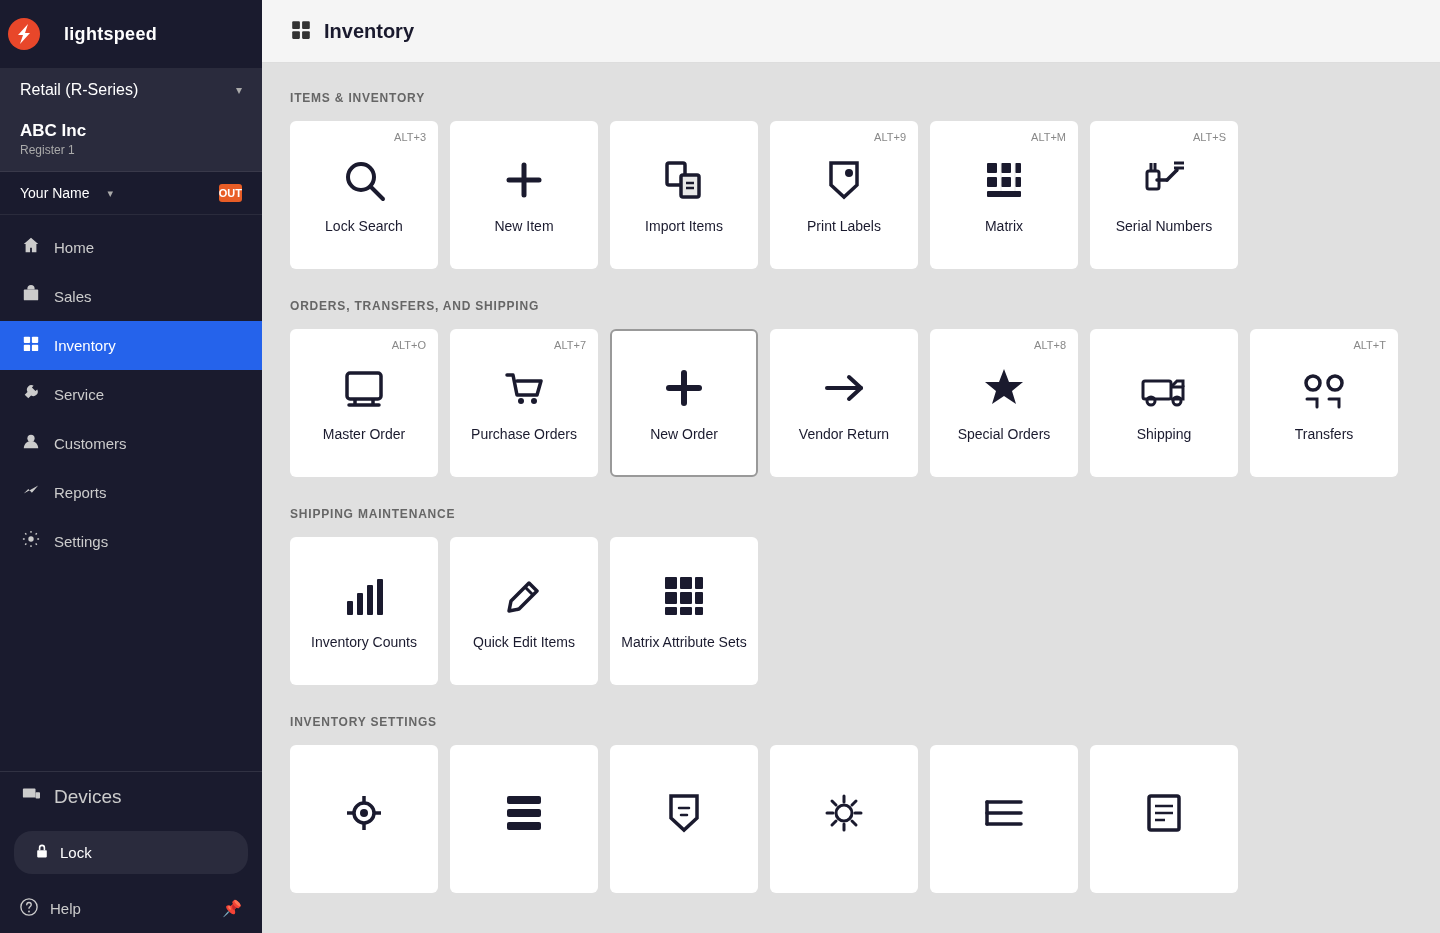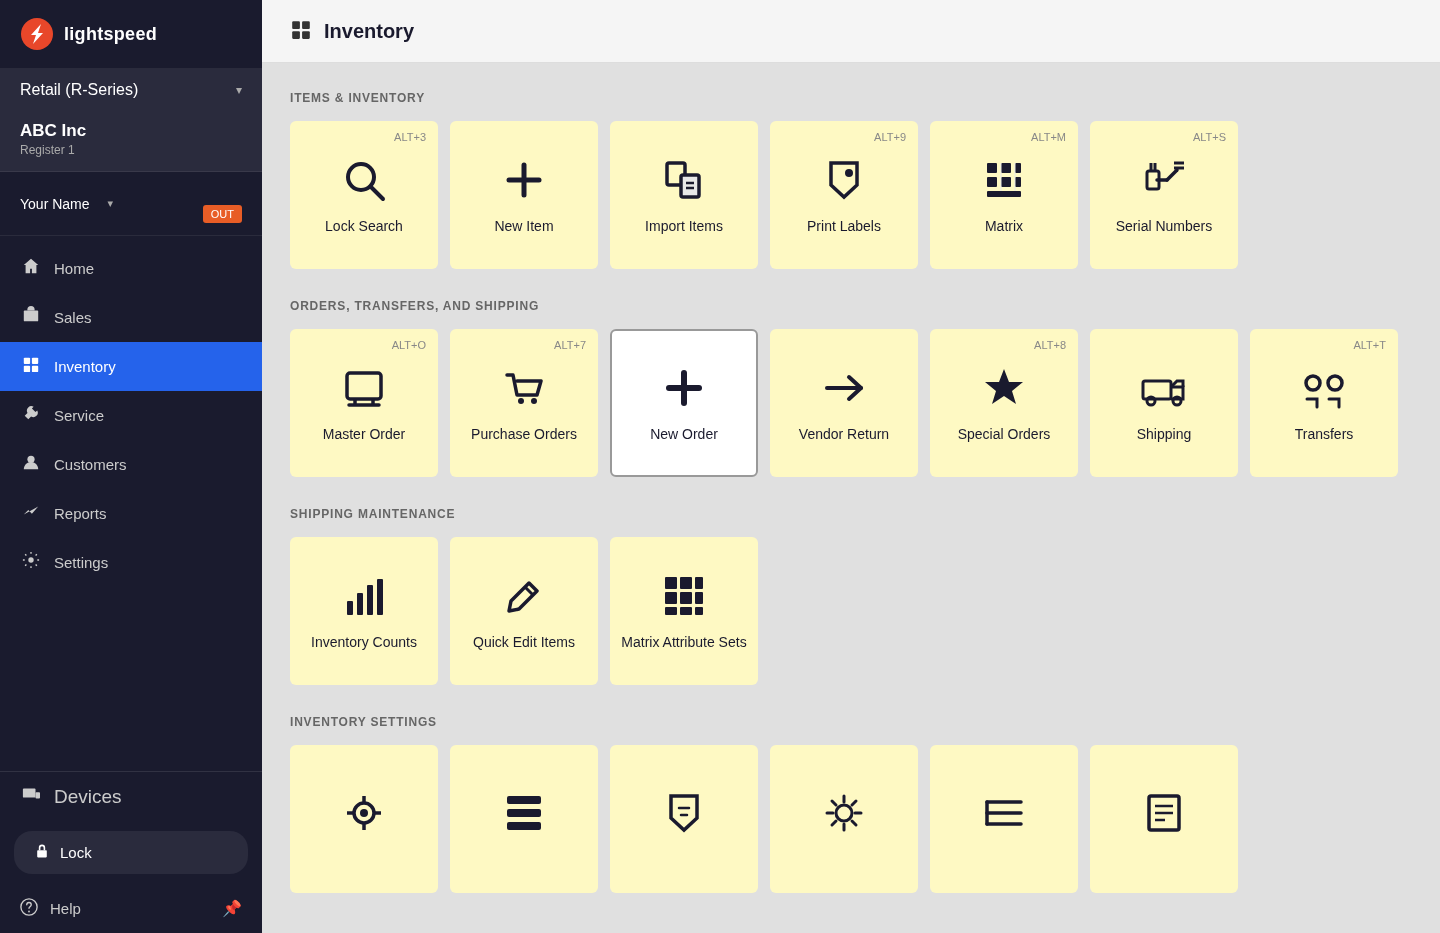--- a/index.html
+++ b/index.html
@@ -13,24 +13,24 @@
       background: #1c1c2e;
       background: #1e1e2e;
       background: #1a1b2e;
       color: #fff;
       display: flex;
       flex-direction: column;
       height: 933px;
     }
 
     .sidebar-logo {
-      padding: 18px 21px;
-      display: flex;
-      align-items: center;
-      gap: 11px;
+      padding: 18px 8px;
+      display: flex;
+      align-items: center;
+      gap: 24px;
       border-bottom: 1px solid rgba(255,255,255,0.07);
     }
 
     .logo-icon {
       width: 32px;
       height: 32px;
     }
 
     .logo-text {
       font-size: 18px;
@@ -89,24 +89,23 @@
 
     .user-chevron {
       font-size: 11px;
       color: #aaa;
     }
 
     .out-badge {
       background: #e85d26;
       color: #fff;
       font-size: 11px;
-      font-weight: 400;
-      padding: 3px 8px;
+      font-weight: 700;
+      padding: 3px 0;
       border-radius: 3px;
-      margin-top: 21px;
     }
 
     .sidebar-nav {
       flex: 1;
       padding: 8px 0;
       overflow-y: auto;
     }
 
     .nav-item {
       display: flex;
@@ -212,21 +211,21 @@
     }
 
     .tile-grid {
       display: flex;
       flex-wrap: wrap;
       gap: 12px;
       margin-bottom: 30px;
     }
 
     .tile {
-      background: #fef9c3;
+      background: #ffffff;
       border-radius: 6px;
       width: 148px;
       height: 148px;
       display: flex;
       flex-direction: column;
       align-items: center;
       justify-content: center;
       cursor: pointer;
       position: relative;
       border: 2px solid transparent;

